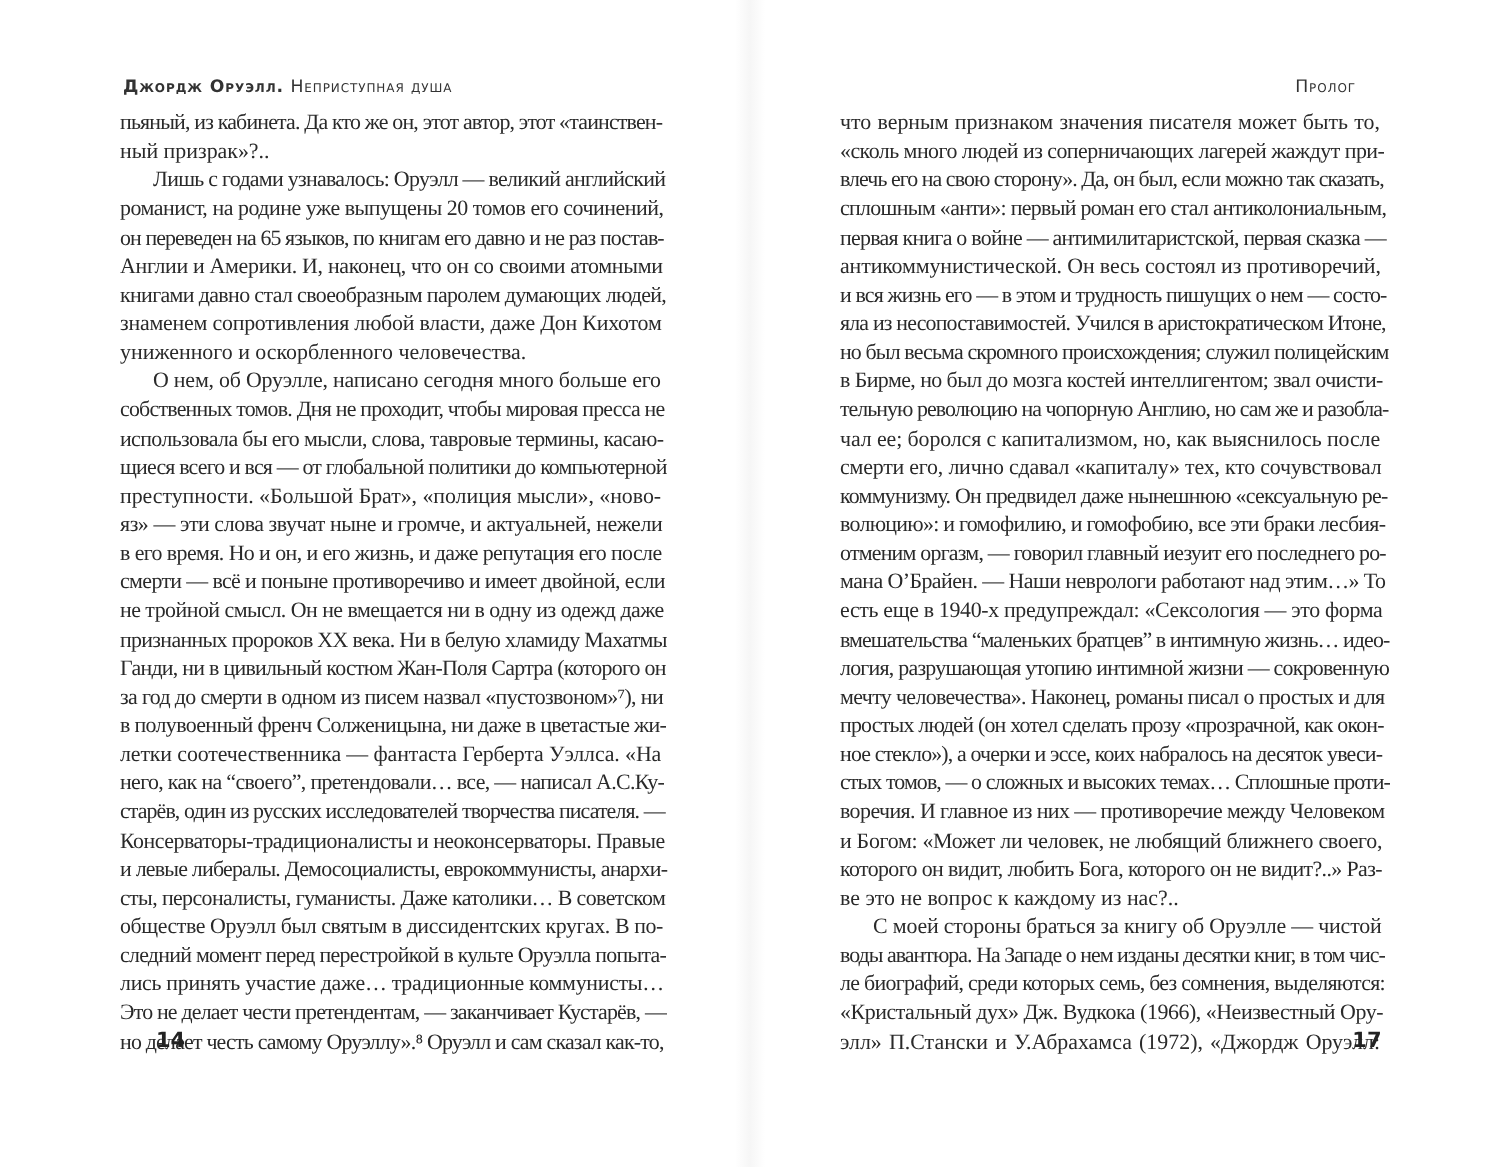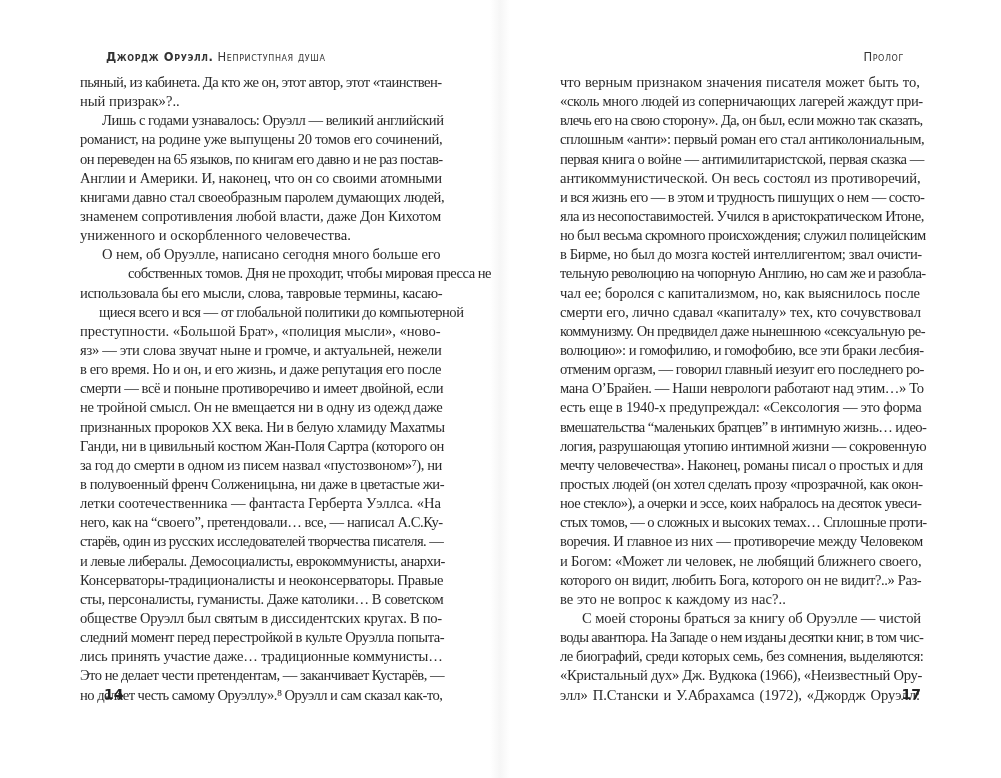--- a/index.html
+++ b/index.html
@@ -1,21 +1,21 @@
 <!DOCTYPE html>
 <html><head>
 <meta charset="utf-8">
 <style>
   html, body { margin: 0; padding: 0; background: #ffffff; }
   body { width: 1001px; height: 778px; position: relative; overflow: hidden; font-family: "Liberation Serif", "DejaVu Serif", serif; color: #2a2a2a; }
   .page { position: absolute; top: 0; height: 778px; }
   .page.left { left: 0; width: 500px; }
   .page.right { left: 500px; width: 501px; }
   .running-head { position: absolute; top: 50px; font-family: "DejaVu Sans", "Liberation Sans", sans-serif; font-size: 11.5px; letter-spacing: 0.6px; color: #333; font-variant: small-caps; }
-  .left .running-head { left: 82px; margin-left: 24px; }
+  .left .running-head { left: 82px; }
   .left .running-head .author { font-weight: bold; }
   .right .running-head { right: 97px; margin-left: 12px; }
   .text { position: absolute; top: 73px; width: 360px; font-size: 14.6px; line-height: 19.15px; text-align: justify; }
   .left .text { left: 80px; }
   .right .text { left: 60px; }
   .line { display: block; white-space: nowrap; text-align-last: justify; text-align: justify; height: 19.15px; overflow: visible; }
   .line.last { text-align-last: left; }
   .line.indent { padding-left: 22px; }
   .folio { position: absolute; top: 686px; font-family: "DejaVu Sans", "Liberation Sans", sans-serif; font-weight: bold; font-size: 14px; color: #222; }
   .left .folio { left: 104px; }
@@ -35,37 +35,37 @@
       <span class="line" style="display: block; letter-spacing: -0.545455px;">пьяный, из кабинета. Да кто же он, этот автор, этот «таинствен-</span>
       <span class="line last" style="display: block;">ный призрак»?..</span>
       <span class="line indent" style="display: block; letter-spacing: -0.474114px;">Лишь с годами узнавалось: Оруэлл — великий английский</span>
       <span class="line" style="display: block; letter-spacing: -0.300792px;">романист, на родине уже выпущены 20 томов его сочинений,</span>
       <span class="line" style="display: block; letter-spacing: -0.6px;">он переведен на 65 языков, по книгам его давно и не раз постав-</span>
       <span class="line" style="display: block; letter-spacing: -0.209115px;">Англии и Америки. И, наконец, что он со своими атомными</span>
       <span class="line" style="display: block; letter-spacing: -0.418605px;">книгами давно стал своеобразным паролем думающих людей,</span>
       <span class="line" style="display: block; letter-spacing: -0.146341px;">знаменем сопротивления любой власти, даже Дон Кихотом</span>
       <span class="line last" style="display: block;">униженного и оскорбленного человечества.</span>
       <span class="line indent" style="display: block; letter-spacing: -0.138728px;">О нем, об Оруэлле, написано сегодня много больше его</span>
-      <span class="line" style="display: block; letter-spacing: -0.517766px; margin-left: 48px;">собственных томов. Дня не проходит, чтобы мировая пресса не</span>
+      <span class="line" style="display: block; letter-spacing: -0.517766px;">собственных томов. Дня не проходит, чтобы мировая пресса не</span>
       <span class="line" style="display: block; letter-spacing: -0.404145px;">использовала бы его мысли, слова, тавровые термины, касаю-</span>
-      <span class="line" style="display: block; letter-spacing: -0.545455px; margin-left: 19px;">щиеся всего и вся — от глобальной политики до компьютерной</span>
+      <span class="line" style="display: block; letter-spacing: -0.545455px;">щиеся всего и вся — от глобальной политики до компьютерной</span>
       <span class="line" style="display: block; letter-spacing: -0.0331492px;">преступности. «Большой Брат», «полиция мысли», «ново-</span>
       <span class="line" style="display: block; letter-spacing: -0.285714px;">яз» — эти слова звучат ныне и громче, и актуальней, нежели</span>
       <span class="line" style="display: block; letter-spacing: -0.38961px;">в его время. Но и он, и его жизнь, и даже репутация его после</span>
       <span class="line" style="display: block; letter-spacing: -0.418605px;">смерти — всё и поныне противоречиво и имеет двойной, если</span>
       <span class="line" style="display: block; letter-spacing: -0.34555px;">не тройной смысл. Он не вмещается ни в одну из одежд даже</span>
       <span class="line" style="display: block; letter-spacing: -0.447301px;">признанных пророков XX века. Ни в белую хламиду Махатмы</span>
       <span class="line" style="display: block; letter-spacing: -0.475703px;">Ганди, ни в цивильный костюм Жан-Поля Сартра (которого он</span>
       <span class="line" style="display: block; letter-spacing: -0.418605px;">за год до смерти в одном из писем назвал «пустозвоном»⁷), ни</span>
       <span class="line" style="display: block; letter-spacing: -0.43299px;">в полувоенный френч Солженицына, ни даже в цветастые жи-</span>
       <span class="line" style="display: block; letter-spacing: -0.0821918px;">летки соотечественника — фантаста Герберта Уэллса. «На</span>
       <span class="line" style="display: block; letter-spacing: -0.43299px;">него, как на “своего”, претендовали… все, — написал А.С.Ку-</span>
       <span class="line" style="display: block; letter-spacing: -0.6px;">старёв, один из русских исследователей творчества писателя. —</span>
+      <span class="line" style="display: block; letter-spacing: -0.315789px;">Консерваторы-традиционалисты и неоконсерваторы. Правые</span>
       <span class="line" style="display: block; letter-spacing: -0.517766px;">и левые либералы. Демосоциалисты, еврокоммунисты, анархи-</span>
-      <span class="line" style="display: block; letter-spacing: -0.315789px;">Консерваторы-традиционалисты и неоконсерваторы. Правые</span>
       <span class="line" style="display: block; letter-spacing: -0.404145px;">сты, персоналисты, гуманисты. Даже католики… В советском</span>
       <span class="line" style="display: block; letter-spacing: -0.285714px;">обществе Оруэлл был святым в диссидентских кругах. В по-</span>
       <span class="line" style="display: block; letter-spacing: -0.489796px;">следний момент перед перестройкой в культе Оруэлла попыта-</span>
       <span class="line" style="display: block; letter-spacing: -0.193548px;">лись принять участие даже… традиционные коммунисты…</span>
       <span class="line" style="display: block; letter-spacing: -0.531646px;">Это не делает чести претендентам, — заканчивает Кустарёв, —</span>
       <span class="line" style="display: block; letter-spacing: -0.531646px;">но делает честь самому Оруэллу».⁸ Оруэлл и сам сказал как-то,</span>
     </div>
   <div class="folio">14</div>
 </div>
 

